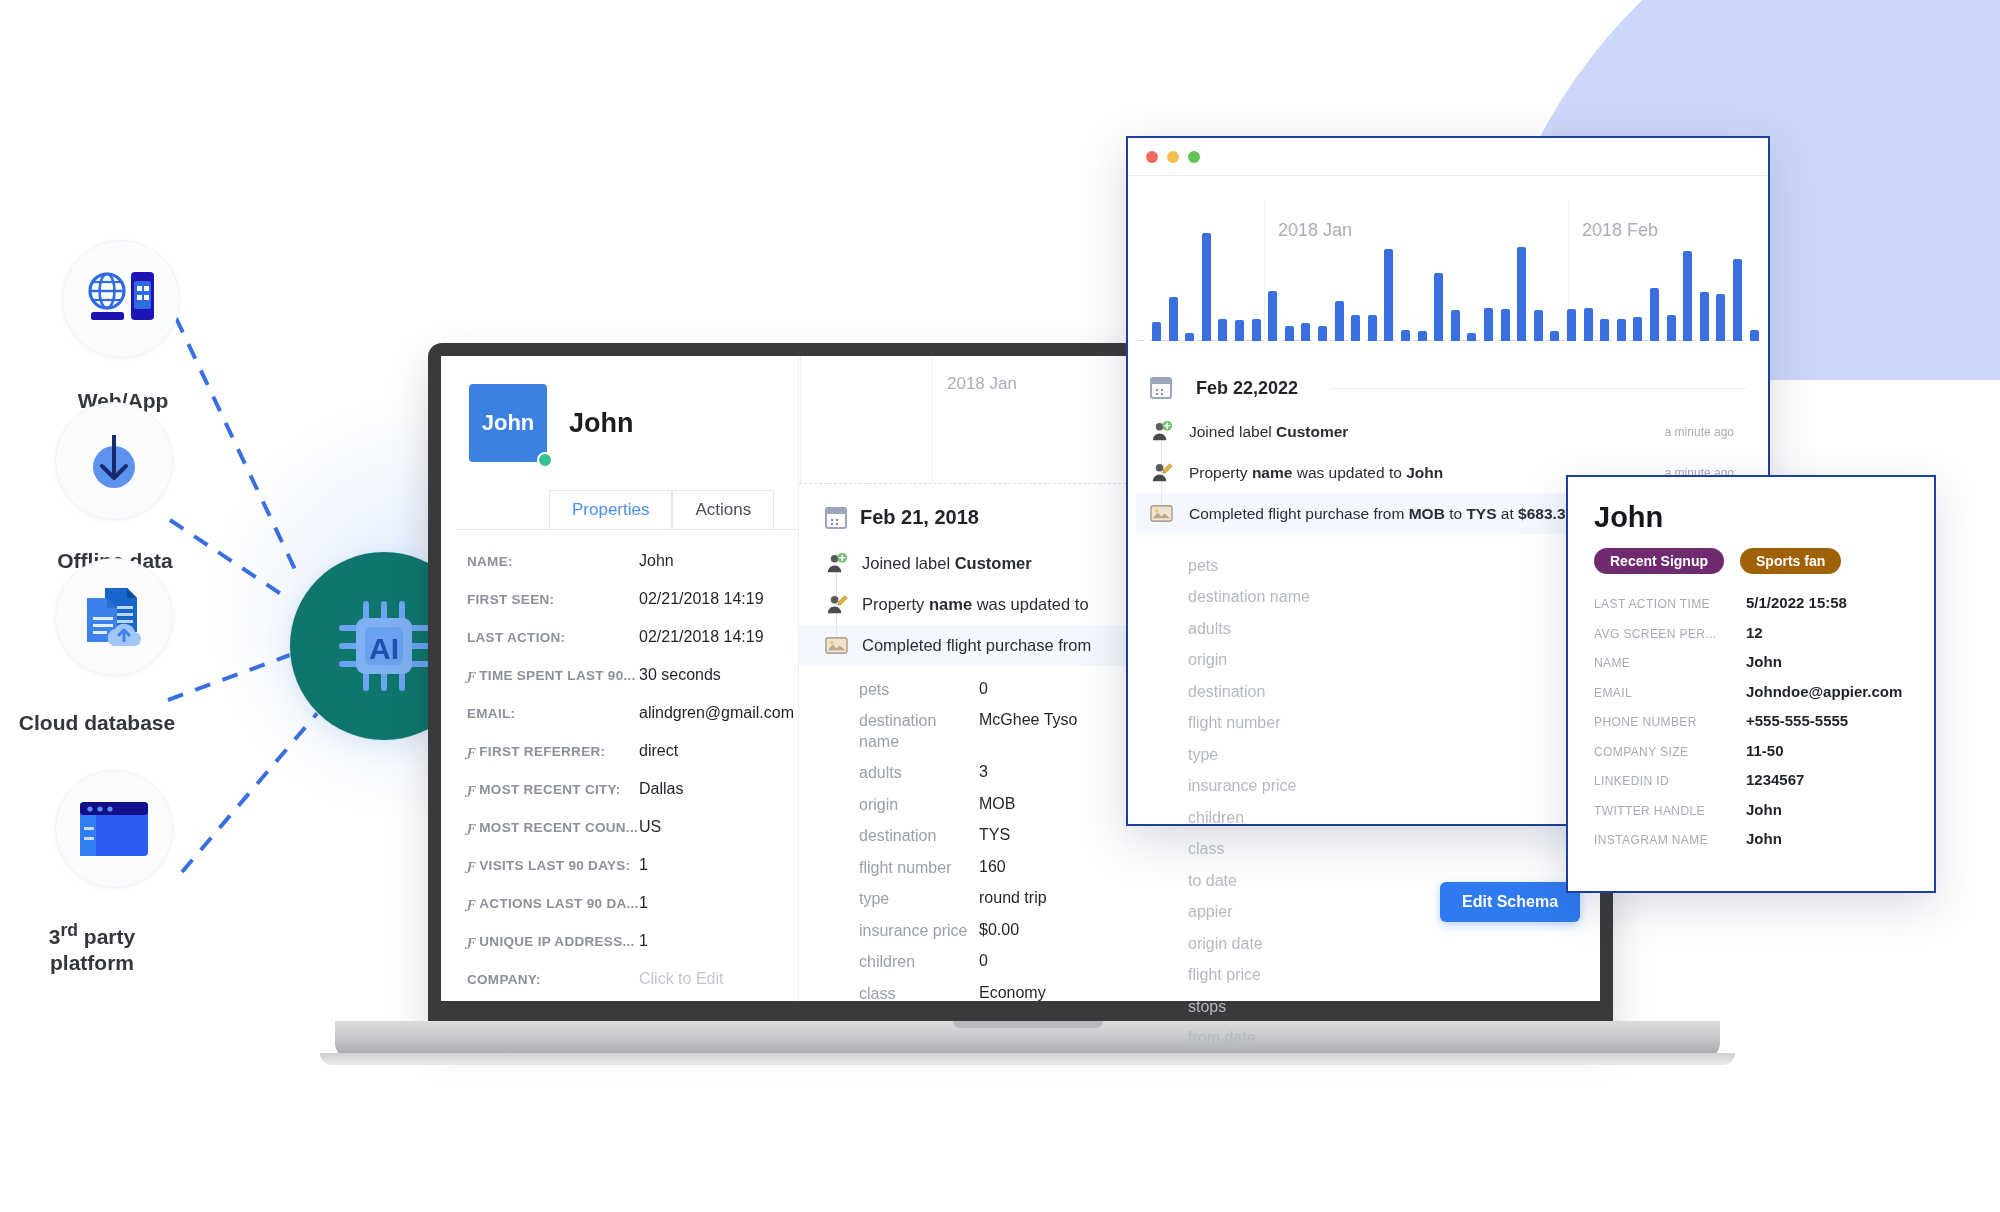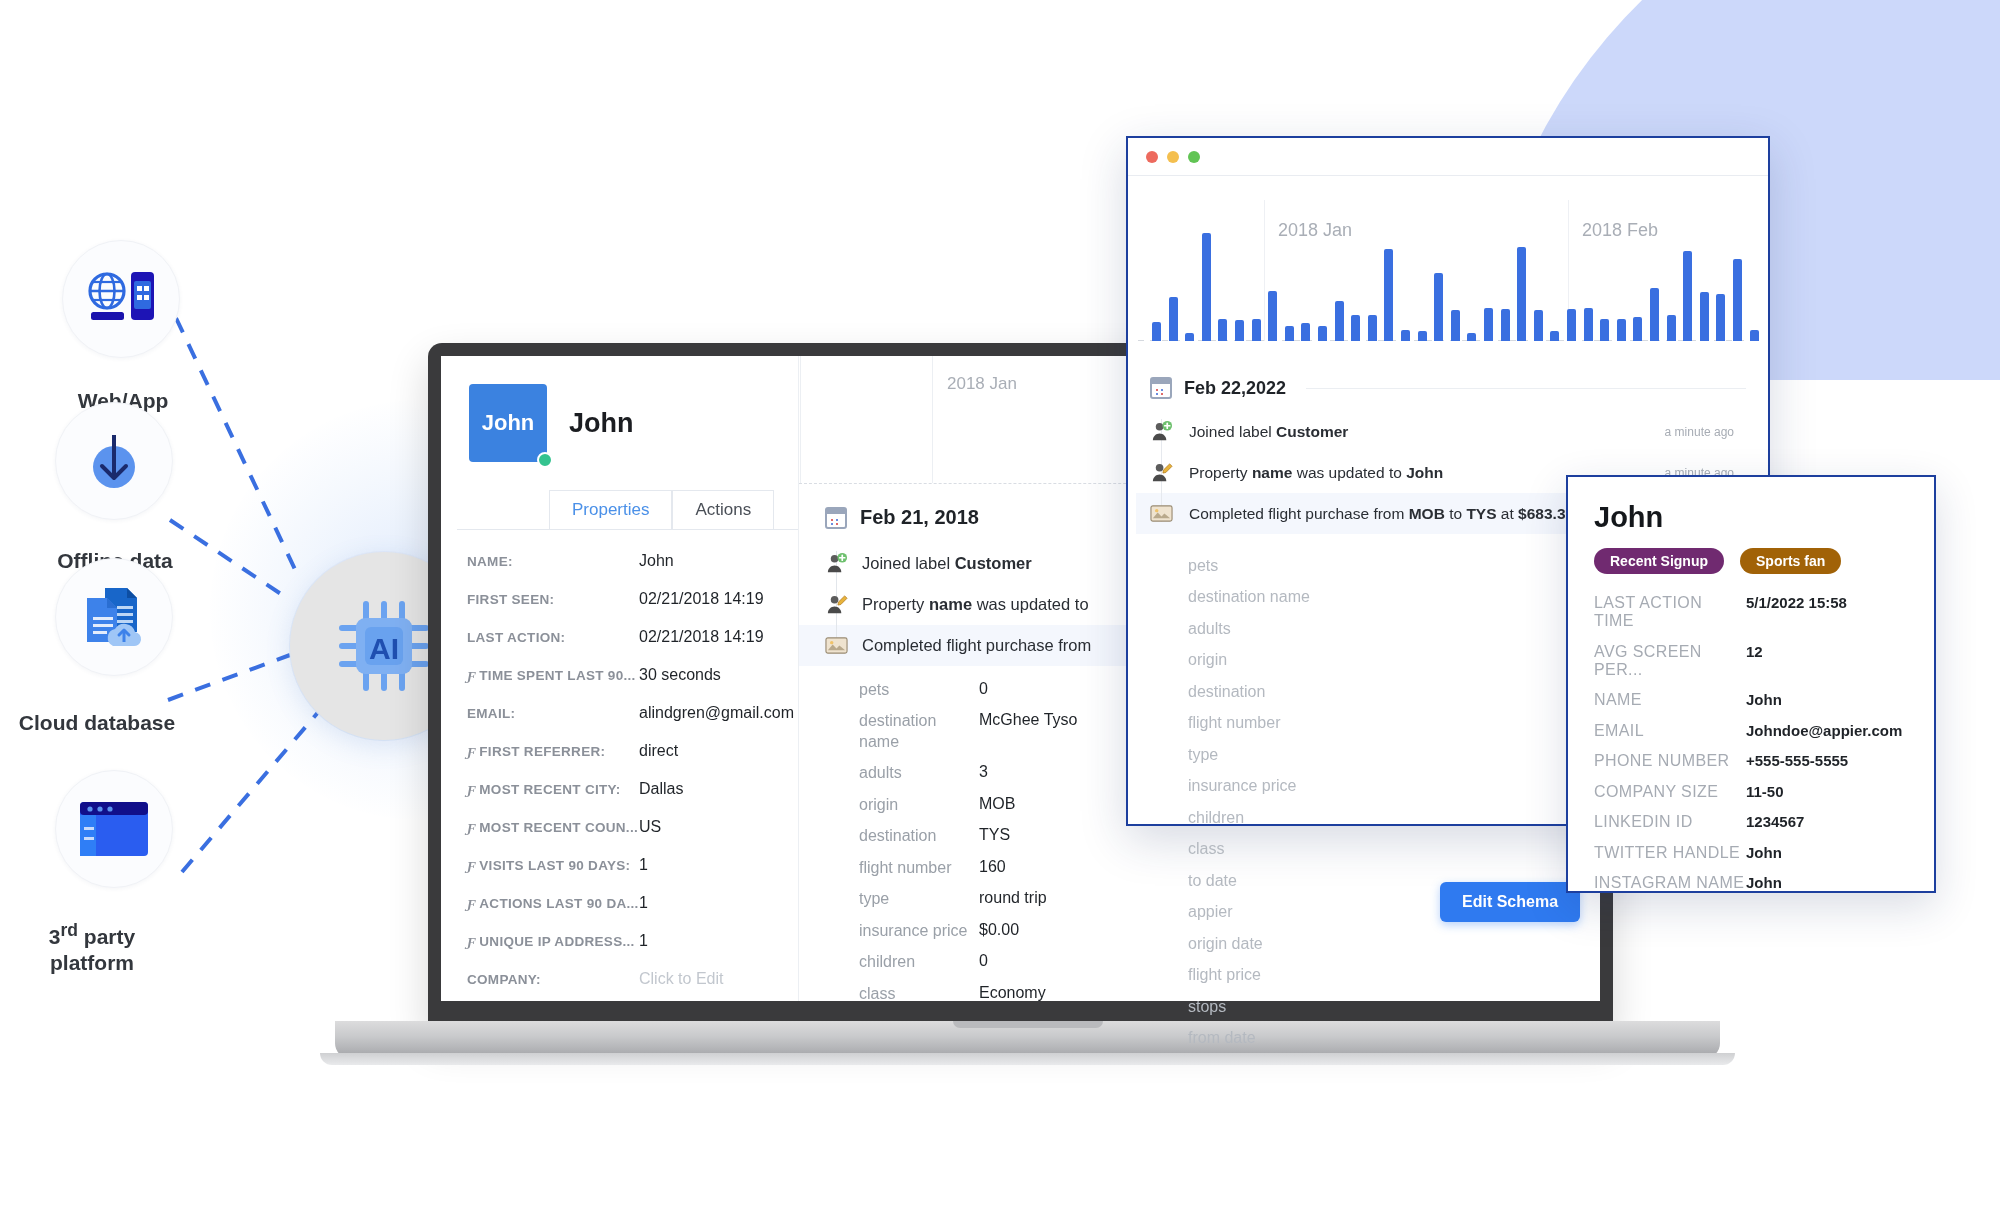--- a/index.html
+++ b/index.html
@@ -27,21 +27,21 @@
   
   .node { position:absolute; width:118px; height:118px; border-radius:50%;
           background:#fbfcfe; border:1px solid #f0f2f6;
           box-shadow: 0 1px 4px rgba(30,50,90,.05);
           display:flex; align-items:center; justify-content:center; }
   .node-label { position:absolute; text-align:center; font-weight:700;
                 color:#33373d; font-size:21px; line-height:1.22; width:230px; }
 
   
   .ai-hub { position:absolute; left:290px; top:552px; width:188px; height:188px;
-            border-radius:50%; background:#e5e5e5;
+            border-radius:50%; background:#0f766e;
             box-shadow: 0 6px 26px rgba(90,130,200,.16), 0 0 0 1px rgba(225,234,248,.9);
             display:flex; align-items:center; justify-content:center; }
 
   
   .connectors { position:absolute; left:0; top:0; width:2000px; height:1212px; pointer-events:none; }
 
   
   .laptop-body { position:absolute; left:428px; top:343px; width:1185px; height:684px;
                  background:#3a3a3c; border-radius:14px 14px 6px 6px;
                  padding:13px 13px 26px 13px;
@@ -115,42 +115,42 @@
 
   .popup-chart { position:relative; height:165px; margin:18px 8px 0 10px; }
   .popup-chart .gl { position:absolute; top:6px; bottom:18px; width:1px; background:#eef0f4; }
   .popup-chart .mlab { position:absolute; top:26px; font-size:18px; color:#a9aeb6; }
   .popup-chart .axis { position:absolute; left:0; right:0; bottom:18px; height:1px;
                        background:repeating-linear-gradient(90deg,#d5d9df 0 6px, transparent 6px 12px); }
   .bar { position:absolute; bottom:18px; width:9px; background:#3a6fe0; border-radius:2px 2px 0 0; }
   .bar.sel:before { content:""; position:absolute; left:-3px; right:-3px; top:-14px; bottom:0; background:#e3ebfb; z-index:-1; }
 
   .popup-feed { margin:18px 22px 0 22px; }
-  .pf-date { display:flex; align-items:center; gap:12px; font-size:18px; font-weight:700; color:#1f2328; }
+  .pf-date { display:flex; align-items:center; gap:24px; font-size:18px; font-weight:700; color:#1f2328; }
   .pf-date .line { flex:1; height:1px; background:#ebeef2; margin-left:8px; }
   .pf-list { margin-top:12px; position:relative; }
   .pf-list:before{content:"";position:absolute;left:11px;top:8px;bottom:12px;width:1px;background:#e6e9ee;}
   .pf { display:flex; align-items:center; gap:16px; padding:9px 12px 9px 0; font-size:15.5px; color:#2a2e34; }
   .pf.hl { background:#f4f7fd; margin:0 -14px; padding-left:14px; padding-right:14px; }
   .pf .txt { flex:1; }
   .pf .ago { color:#a7acb4; font-size:12px; }
   .pf b { font-weight:700; }
   .pf-keys { margin:22px 0 0 38px; }
   .pf-key { font-size:16px; color:#b4b9c0; margin-bottom:11px; line-height:1.28; }
 
   
   .detail-card { position:absolute; left:1566px; top:475px; width:370px; height:418px;
                  background:#fff; border:2px solid #1d3f9e;
                  box-shadow: 0 14px 40px rgba(25,45,95,.16); padding:24px 26px; }
   .dc-name { font-size:29px; font-weight:700; color:#14171b; }
   .dc-tags { display:flex; gap:16px; margin-top:14px; }
   .tag { padding:5px 16px; border-radius:14px; color:#fff; font-size:14px; font-weight:700; }
   .dc-rows { margin-top:20px; }
   .dc-row { display:flex; align-items:baseline; margin-bottom:12.5px; }
-  .dc-k { width:152px; font-size:16px; letter-spacing:.4px; color:#a6abb3; text-transform:uppercase; }
+  .dc-k { width:152px; font-size:12px; letter-spacing:.4px; color:#a6abb3; text-transform:uppercase; }
   .dc-v { font-size:15px; color:#1f2328; font-weight:600; }
 
   
   .edit-schema { position:absolute; left:1440px; top:882px; padding:11px 22px;
                  background:#2f7af0; color:#fff; font-size:16px; font-weight:700;
                  border-radius:6px; border:none; cursor:pointer;
                  box-shadow:0 3px 10px rgba(47,122,240,.35); }
 </style>
 </head>
 <body>

